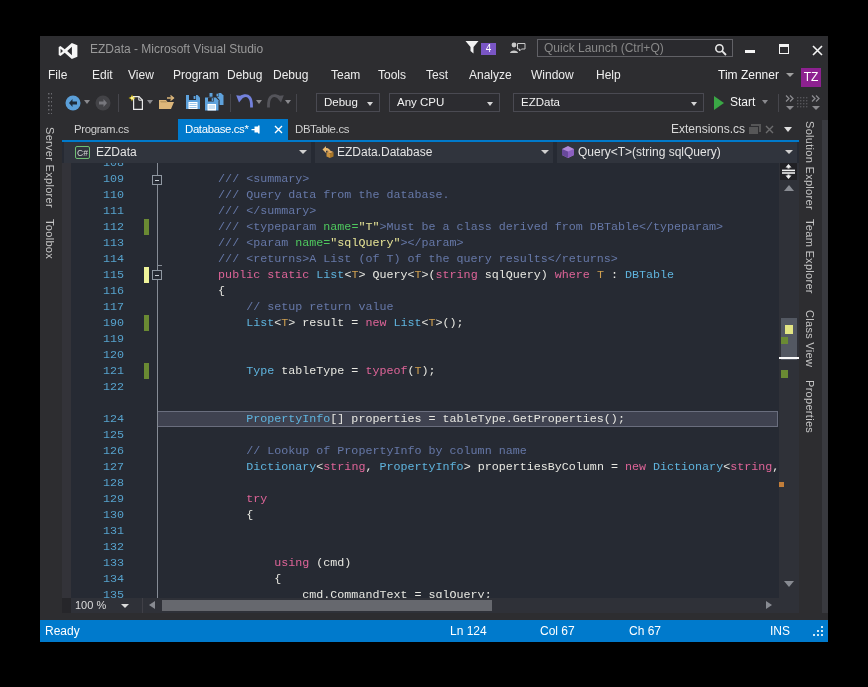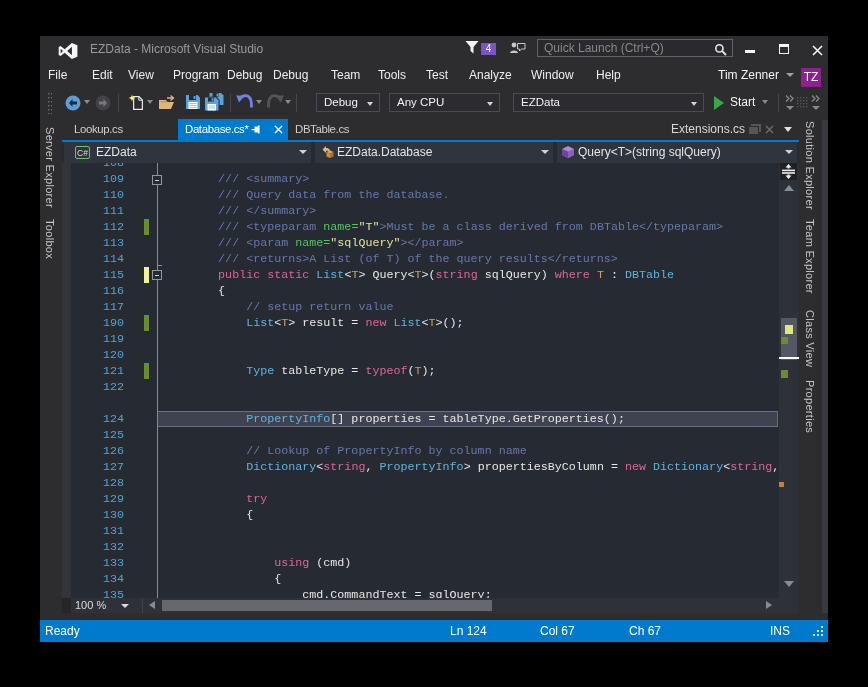--- a/index.html
+++ b/index.html
@@ -226,21 +226,21 @@
     </svg>
   </div>
 
   <div id="main">
     <div id="leftbar">
       <div class="vtab" style="left:4px;top:8px">Server Explorer</div>
       <div class="vtab" style="left:4px;top:100px">Toolbox</div>
     </div>
     <div id="docwell">
       <div id="tabs">
-        <div class="tab" style="left:0;width:116px;padding-left:12px">Lookup.cs</div>
+        <div class="tab" style="left:0;width:116px;padding-left:12px">Program.cs</div>
         <div class="tab active" style="left:116px;width:110px;padding-left:7px">Database.cs*
           <svg class="abs" style="left:73px;top:5px" width="11" height="11" viewBox="0 0 11 11">
               <path fill="#fff" d="M0.5 5 H3.5 V6.2 H0.5 Z M3.5 2.6 H7 V8.6 H3.5 Z M7 1.6 H8.6 V9.6 H7 Z"></path>
             </svg>
           <svg class="abs" style="left:96px;top:6px" width="9" height="9" viewBox="0 0 9 9">
               <path stroke="#fff" stroke-width="1.4" d="M1 1 L8 8 M8 1 L1 8"></path>
             </svg>
         </div>
         <div class="tab" style="left:226px;width:106px;padding-left:7px">DBTable.cs</div>
         <span class="abs" style="left:609px;top:3px;color:#d8d8d8;font-size:12px">Extensions.cs</span>

